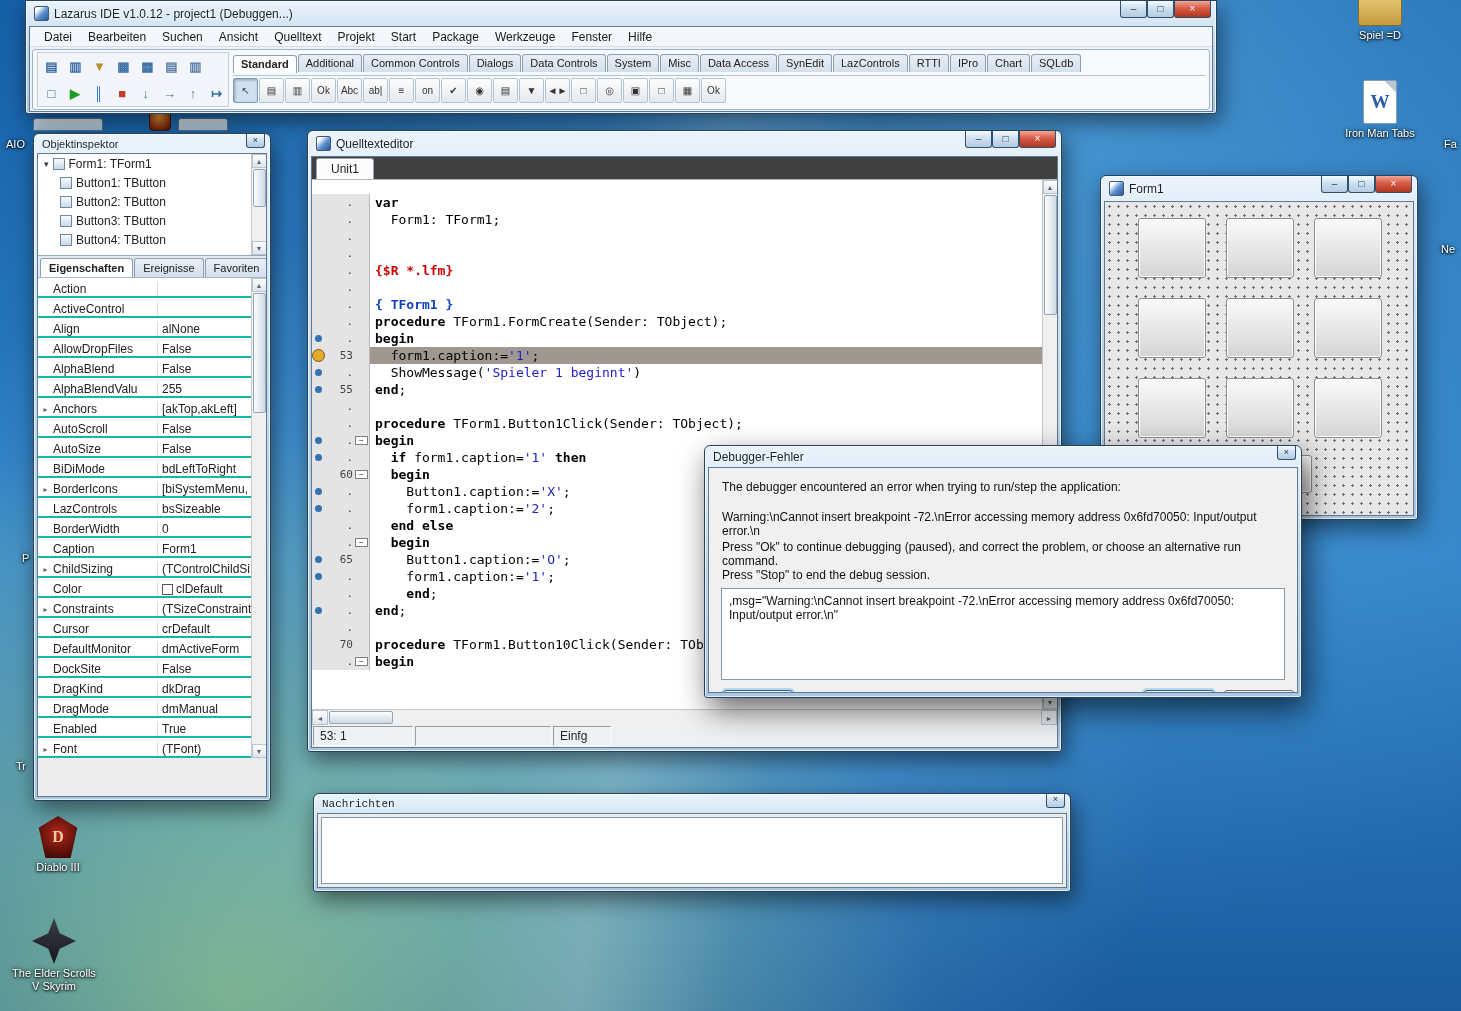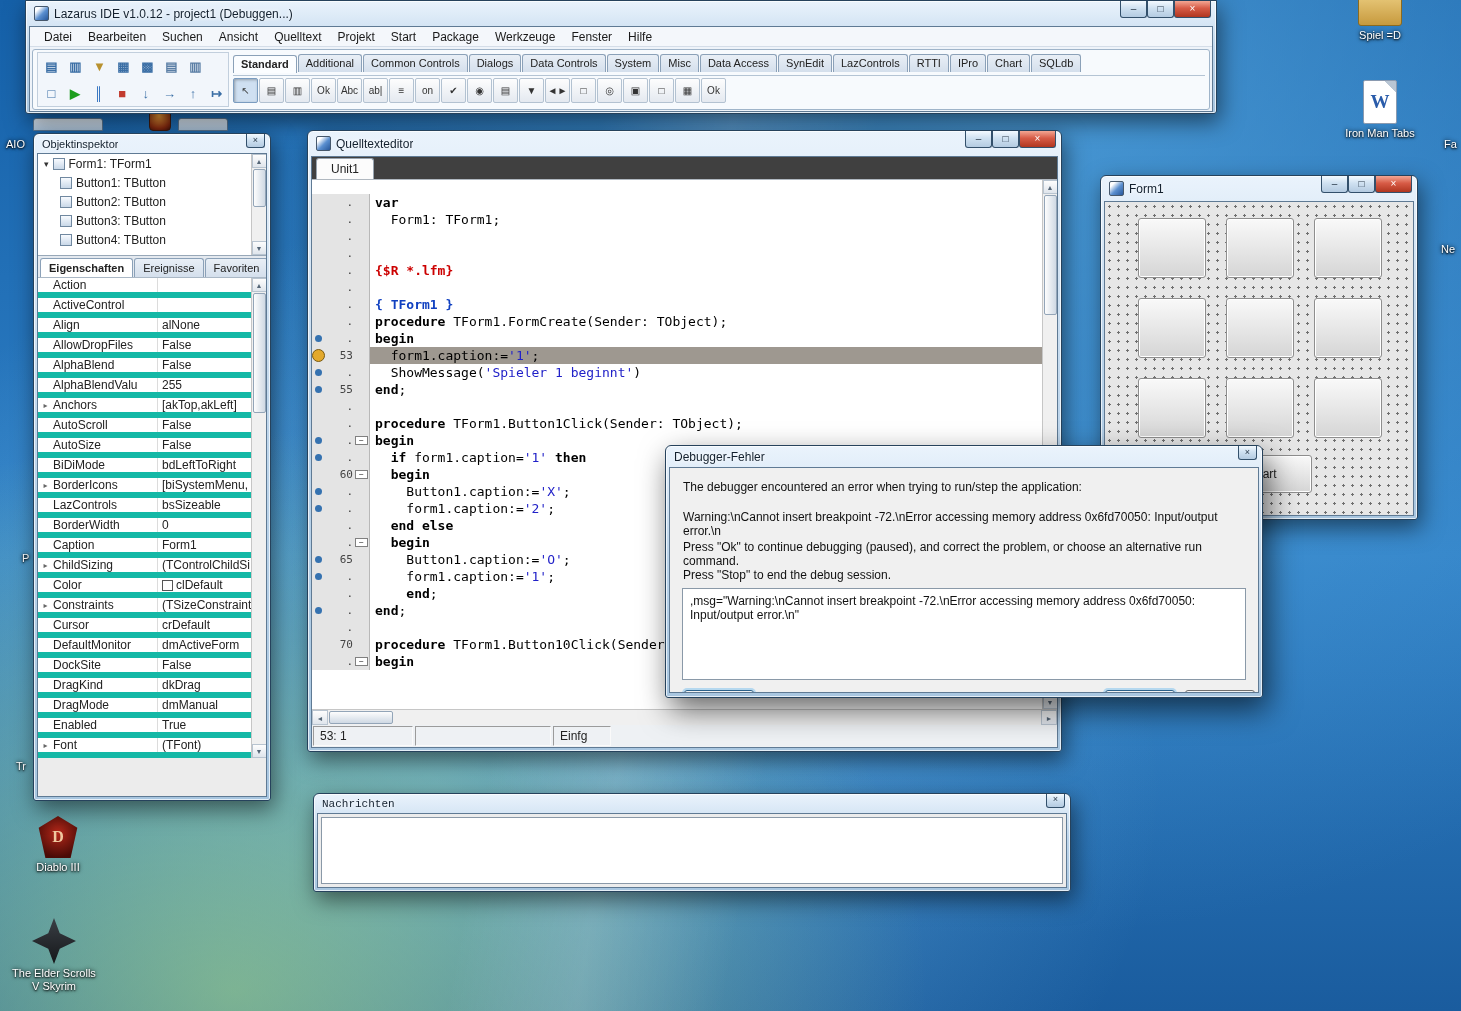--- a/index.html
+++ b/index.html
@@ -64,21 +64,21 @@
   .tree-ico { width:12px; height:12px; border:1px solid #7088a0; background:linear-gradient(#f8fbff,#c9d8e8); flex:0 0 auto; }
   .vscroll { position:absolute; right:0; top:0; bottom:0; width:15px; background:#f0f0f0; border-left:1px solid #c6c6c6;
     display:flex; flex-direction:column; align-items:center; font-size:7px; color:#567; }
   .sb-arrow { width:15px; height:14px; line-height:14px; text-align:center; background:linear-gradient(#fdfdfd,#dfe5ec); border:1px solid #b8c4d0; }
   .sb-thumb { width:13px; background:linear-gradient(90deg,#fdfdfd,#cfd9e4); border:1px solid #93a5b8; border-radius:2px; margin:1px 0; }
   .oi-tabs { display:flex; height:22px; align-items:flex-end; background:#e4e9ef; border-bottom:1px solid #aab8c6; padding-left:2px; }
   .oi-tab { font-size:11px; padding:3px 8px; border:1px solid #8ba1b8; border-bottom:none; border-radius:3px 3px 0 0;
     background:linear-gradient(#e9eff6,#d4dfec); margin-right:1px; white-space:nowrap; }
   .oi-tab.active { background:#fff; font-weight:bold; }
   .prop-grid { position:relative; height:480px; background:#fff; overflow:hidden; }
-  .prow { display:flex; height:20px; border-bottom:6px solid #14b8a6; font-size:12px; }
+  .prow { display:flex; height:20px; border-bottom:2px solid #14b8a6; font-size:12px;align-items:flex-end; }
   .pname { width:120px; border-right:1px solid #dcdcdc; display:flex; align-items:center; gap:2px; padding-left:2px; overflow:hidden; white-space:nowrap; }
   .pexp { width:11px; font-size:8px; color:#666; text-align:center; flex:0 0 auto; }
   .pval { flex:1; display:flex; align-items:center; padding-left:4px; overflow:hidden; white-space:nowrap; color:#222; }
   .colorbox { width:11px; height:11px; border:1px solid #555; background:#fff; margin-right:3px; flex:0 0 auto; }
   .oi-filler { height:36px; background:#ececec; }
 
   
   .editor-win { left:307px; top:130px; width:755px; height:622px; z-index:15; }
   .editor-win .win-body { height:calc(100% - 25px); display:flex; flex-direction:column; }
   .tabbar { height:23px; background:#404040; border-bottom:1px solid #b0b8c0; display:flex; align-items:flex-end; padding-left:4px; }
@@ -110,21 +110,21 @@
   
   .formwin { left:1100px; top:175px; width:318px; height:345px; z-index:8; }
   .formwin .win-body { height:calc(100% - 25px); background:#e7e7e7;
     background-image:radial-gradient(circle, #6f6f6f 1px, transparent 1.2px); background-size:9px 9px; }
   .fbtn { position:absolute; width:68px; height:60px; border:1px solid #8e8e8e; border-radius:3px;
     background:linear-gradient(#f9f9f9,#e9e9e9 45%,#d5d5d5); box-shadow:inset 0 0 0 1px #fff;
     font-size:12px; display:flex; align-items:center; justify-content:center; color:#222; }
   .fbtn.start { width:96px; height:38px; }
 
   
-  .dialog { left:665px; top:445px; width:598px; height:253px; z-index:50;
+  .dialog { left:704px; top:445px; width:598px; height:253px; z-index:50;
     box-shadow: inset 0 0 0 1px rgba(255,255,255,.7), 5px 12px 30px rgba(0,0,0,.6); }
   .dialog .win-body { height:calc(100% - 22px); background:#f0f0f0; }
   .dlg-text { position:absolute; left:13px; right:13px; font-size:12px; color:#111; }
   .dlg-box { position:absolute; left:12px; right:12px; top:120px; height:92px; background:#fff;
     border:1px solid #8a99a8; padding:5px 7px; font-size:12px; color:#111; overflow:hidden; }
   .dbtn { position:absolute; height:23px; min-width:70px; padding:0 12px; border:1px solid #707070; border-radius:3px;
     background:linear-gradient(#f4f4f4,#ebebeb 45%,#d9d9d9); font-size:12px; text-align:center; line-height:21px; color:#111; }
   .dbtn.focus { border-color:#2c628b; box-shadow:0 0 0 2px #b5d8ef; }
 
   

